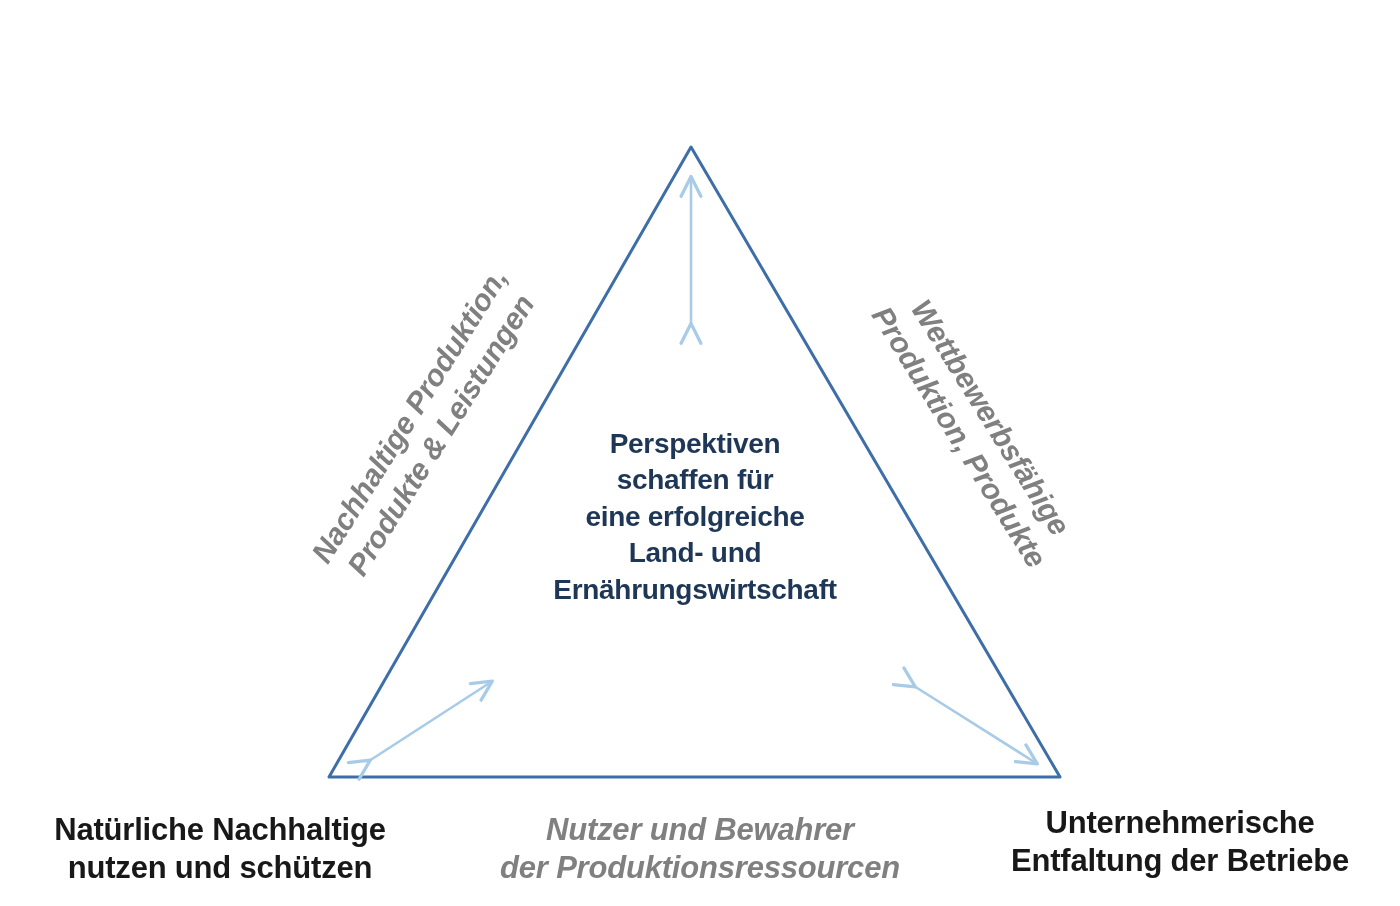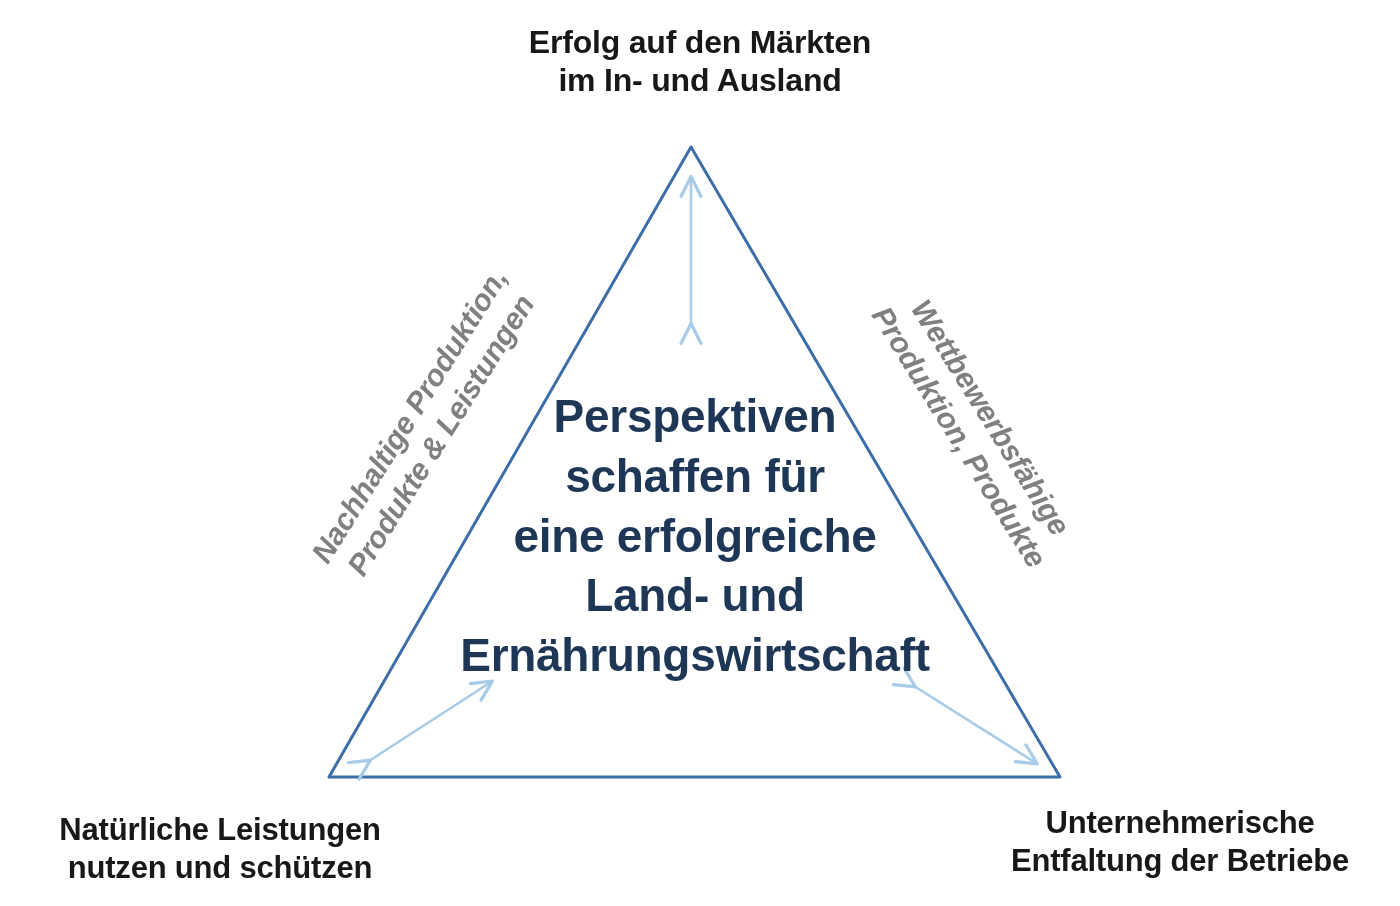--- a/index.html
+++ b/index.html
@@ -39,24 +39,24 @@
     text-align: center;
     font-size: 32px;
     font-weight: bold;
     color: #181818;
     letter-spacing: -0.2px;
   }
 
   
   #center-statement {
     left: 430px;
-    top: 387px;
+    top: 426px;
     width: 530px;
     text-align: center;
-    font-size: 46px;
+    font-size: 28px;
     font-weight: bold;
     color: #1f3757;
     line-height: 1.30;
     letter-spacing: -0.3px;
   }
 
   
   .side-label {
     font-size: 30px;
     font-weight: bold;
@@ -121,35 +121,35 @@
 
     <polygon points="691,147 1060,777 329,777" fill="#ffffff" stroke="#3d6ea8" stroke-width="3" stroke-linejoin="round"></polygon>
 
     <line x1="691" y1="325" x2="691" y2="178" stroke="#a8cbe8" stroke-width="2.6" marker-start="url(#arrowhead-light)" marker-end="url(#arrowhead-light)"></line>
 
     <line x1="369" y1="761" x2="491" y2="682" stroke="#a8cbe8" stroke-width="2.6" marker-start="url(#arrowhead-light)" marker-end="url(#arrowhead-light)"></line>
 
     <line x1="914" y1="686" x2="1036" y2="763" stroke="#a8cbe8" stroke-width="2.6" marker-start="url(#arrowhead-light)" marker-end="url(#arrowhead-light)"></line>
   </svg>
 
-  <div class="txt" id="top-heading">Erfolg auf den Märkten
-im In- und Ausland</div>
 
   <div class="txt side-label" id="left-side-label">Nachhaltige Produktion,
 Produkte &amp; Leistungen</div>
 
   <div class="txt side-label" id="right-side-label">Wettbewerbsfähige
 Produktion, Produkte</div>
 
   <div class="txt" id="center-statement">Perspektiven
 schaffen für
 eine erfolgreiche
 Land- und
 Ernährungswirtschaft</div>
 
-  <div class="txt bottom-label" id="bottom-left-label">Natürliche Leistungen
+  <div class="txt bottom-label" id="bottom-left-label">Natürliche Nachhaltige
 nutzen und schützen</div>
 
+  <div class="txt bottom-label" id="bottom-center-label">Nutzer und Bewahrer
+der Produktionsressourcen</div>
 
   <div class="txt bottom-label" id="bottom-right-label">Unternehmerische
 Entfaltung der Betriebe</div>
 
 </div>
 
 </body></html>

